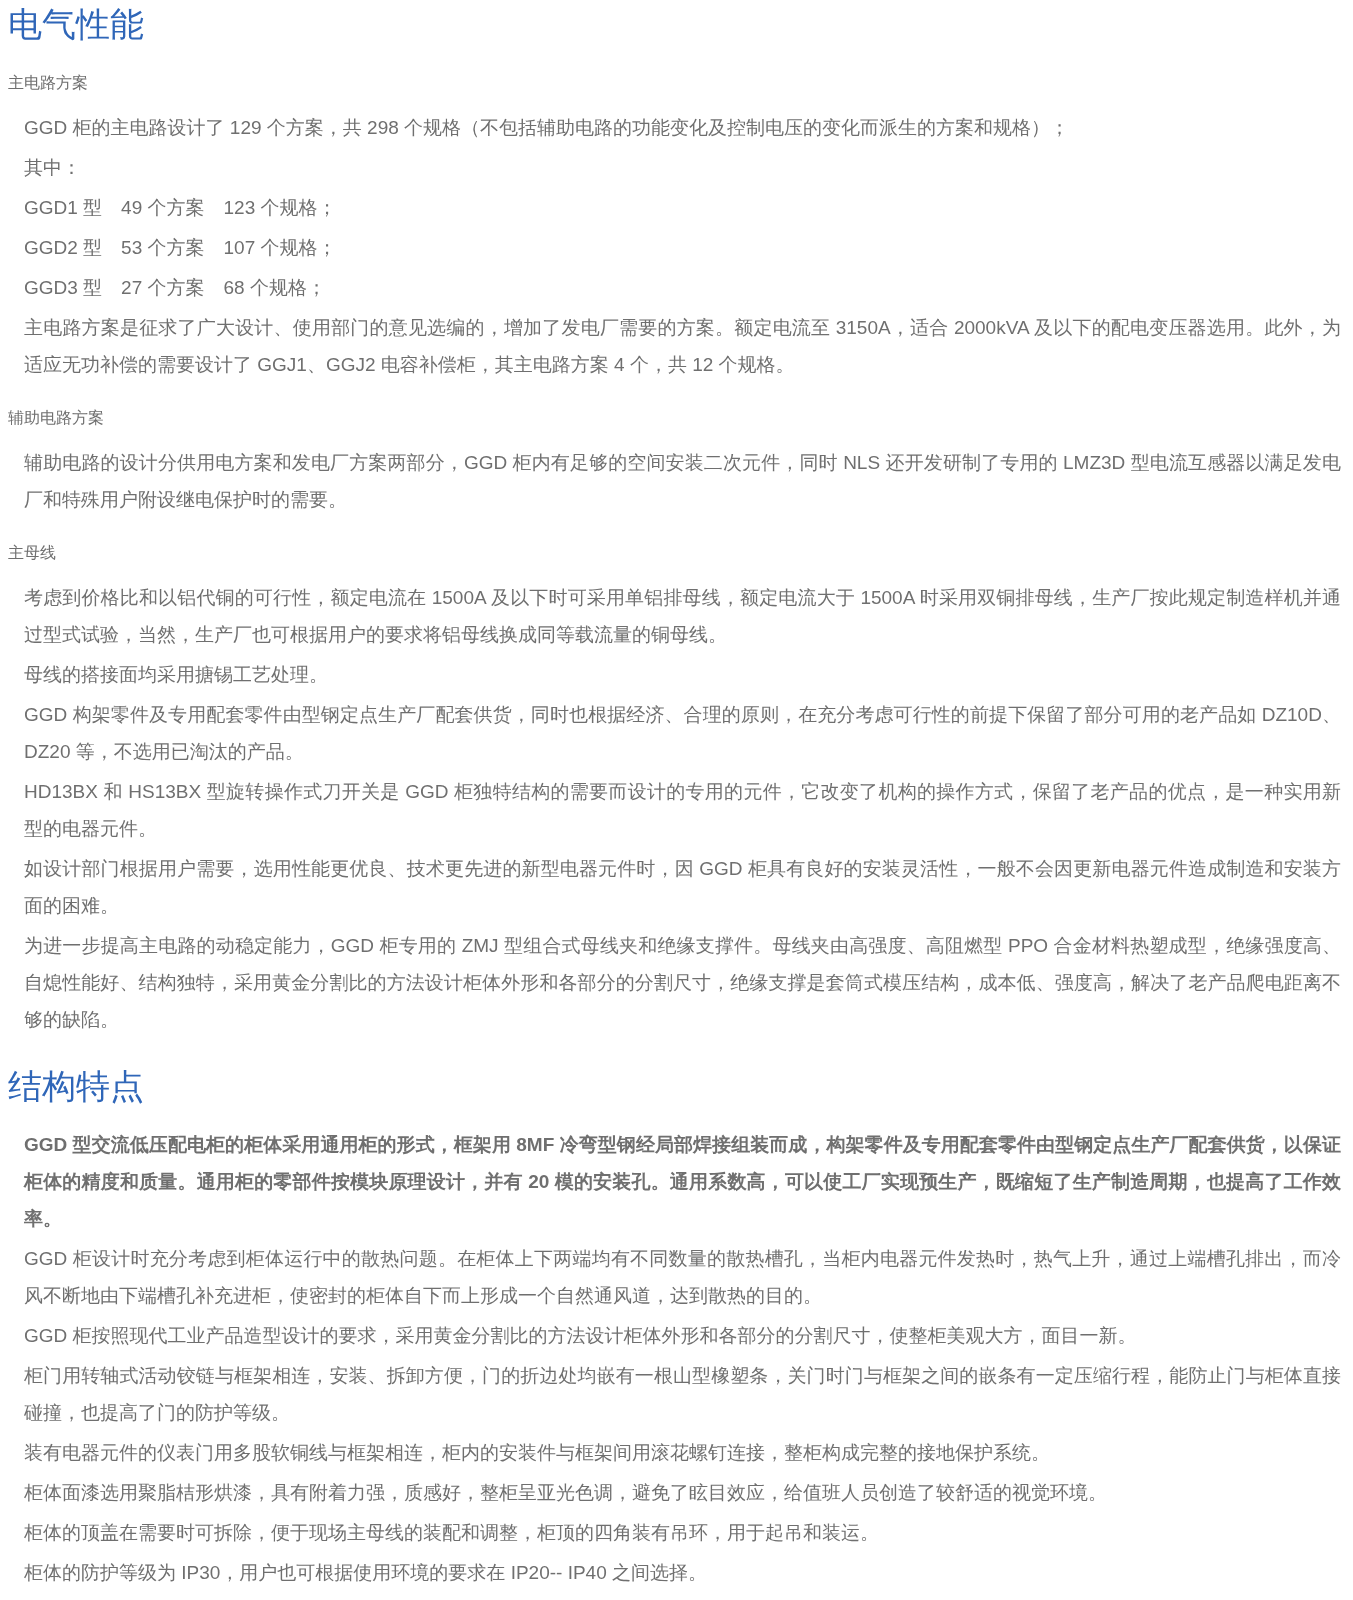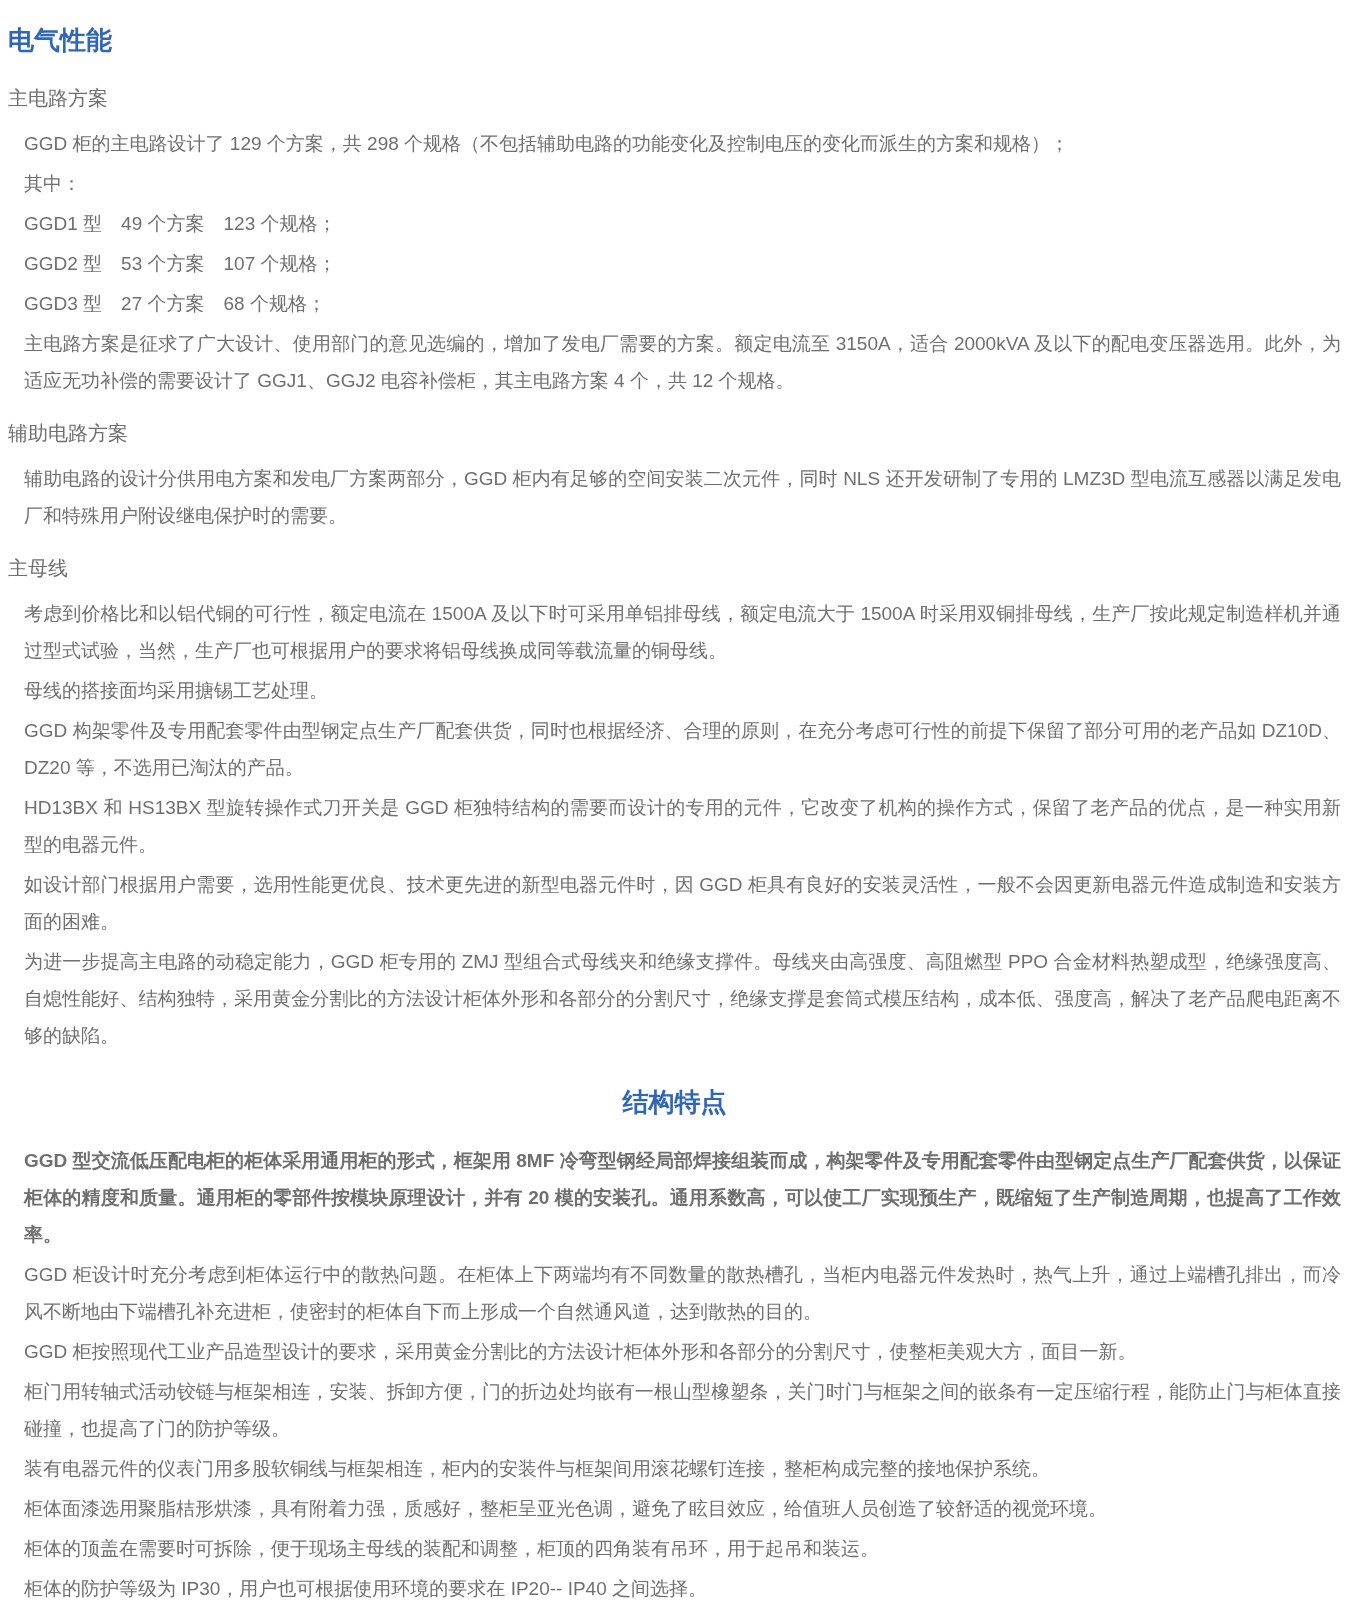--- a/index.html
+++ b/index.html
@@ -14,30 +14,30 @@
     min-height:1600px;
     background:var(--page-bg);
     font-family:"Liberation Sans","DejaVu Sans",sans-serif;
     color:var(--body-color);
   }
   .doc{
     padding:6px 12px 10px 8px;
   }
   .h1{
     color:var(--heading-color);
-    font-size:26px;
-    font-weight:700;
+    font-size:34px;
+    font-weight:400;
     line-height:36px;
-    margin:16px 0 22px 0;
+    margin:0 0 22px 0;
   }
   .h1 + * {margin-top:0;font-weight:bold;}
-  .h1.later{margin-top:30px;text-align:center;}
+  .h1.later{margin-top:30px;}
   .h2{
     color:var(--body-color);
-    font-size:20px;
+    font-size:16px;
     font-weight:400;
     line-height:37px;
     margin:16px 0 8px 0;
   }
   .p{
     font-size:19px;
     line-height:37px;
     margin:0 0 3px 16px;
     text-align:justify;
     text-justify:inter-ideograph;

